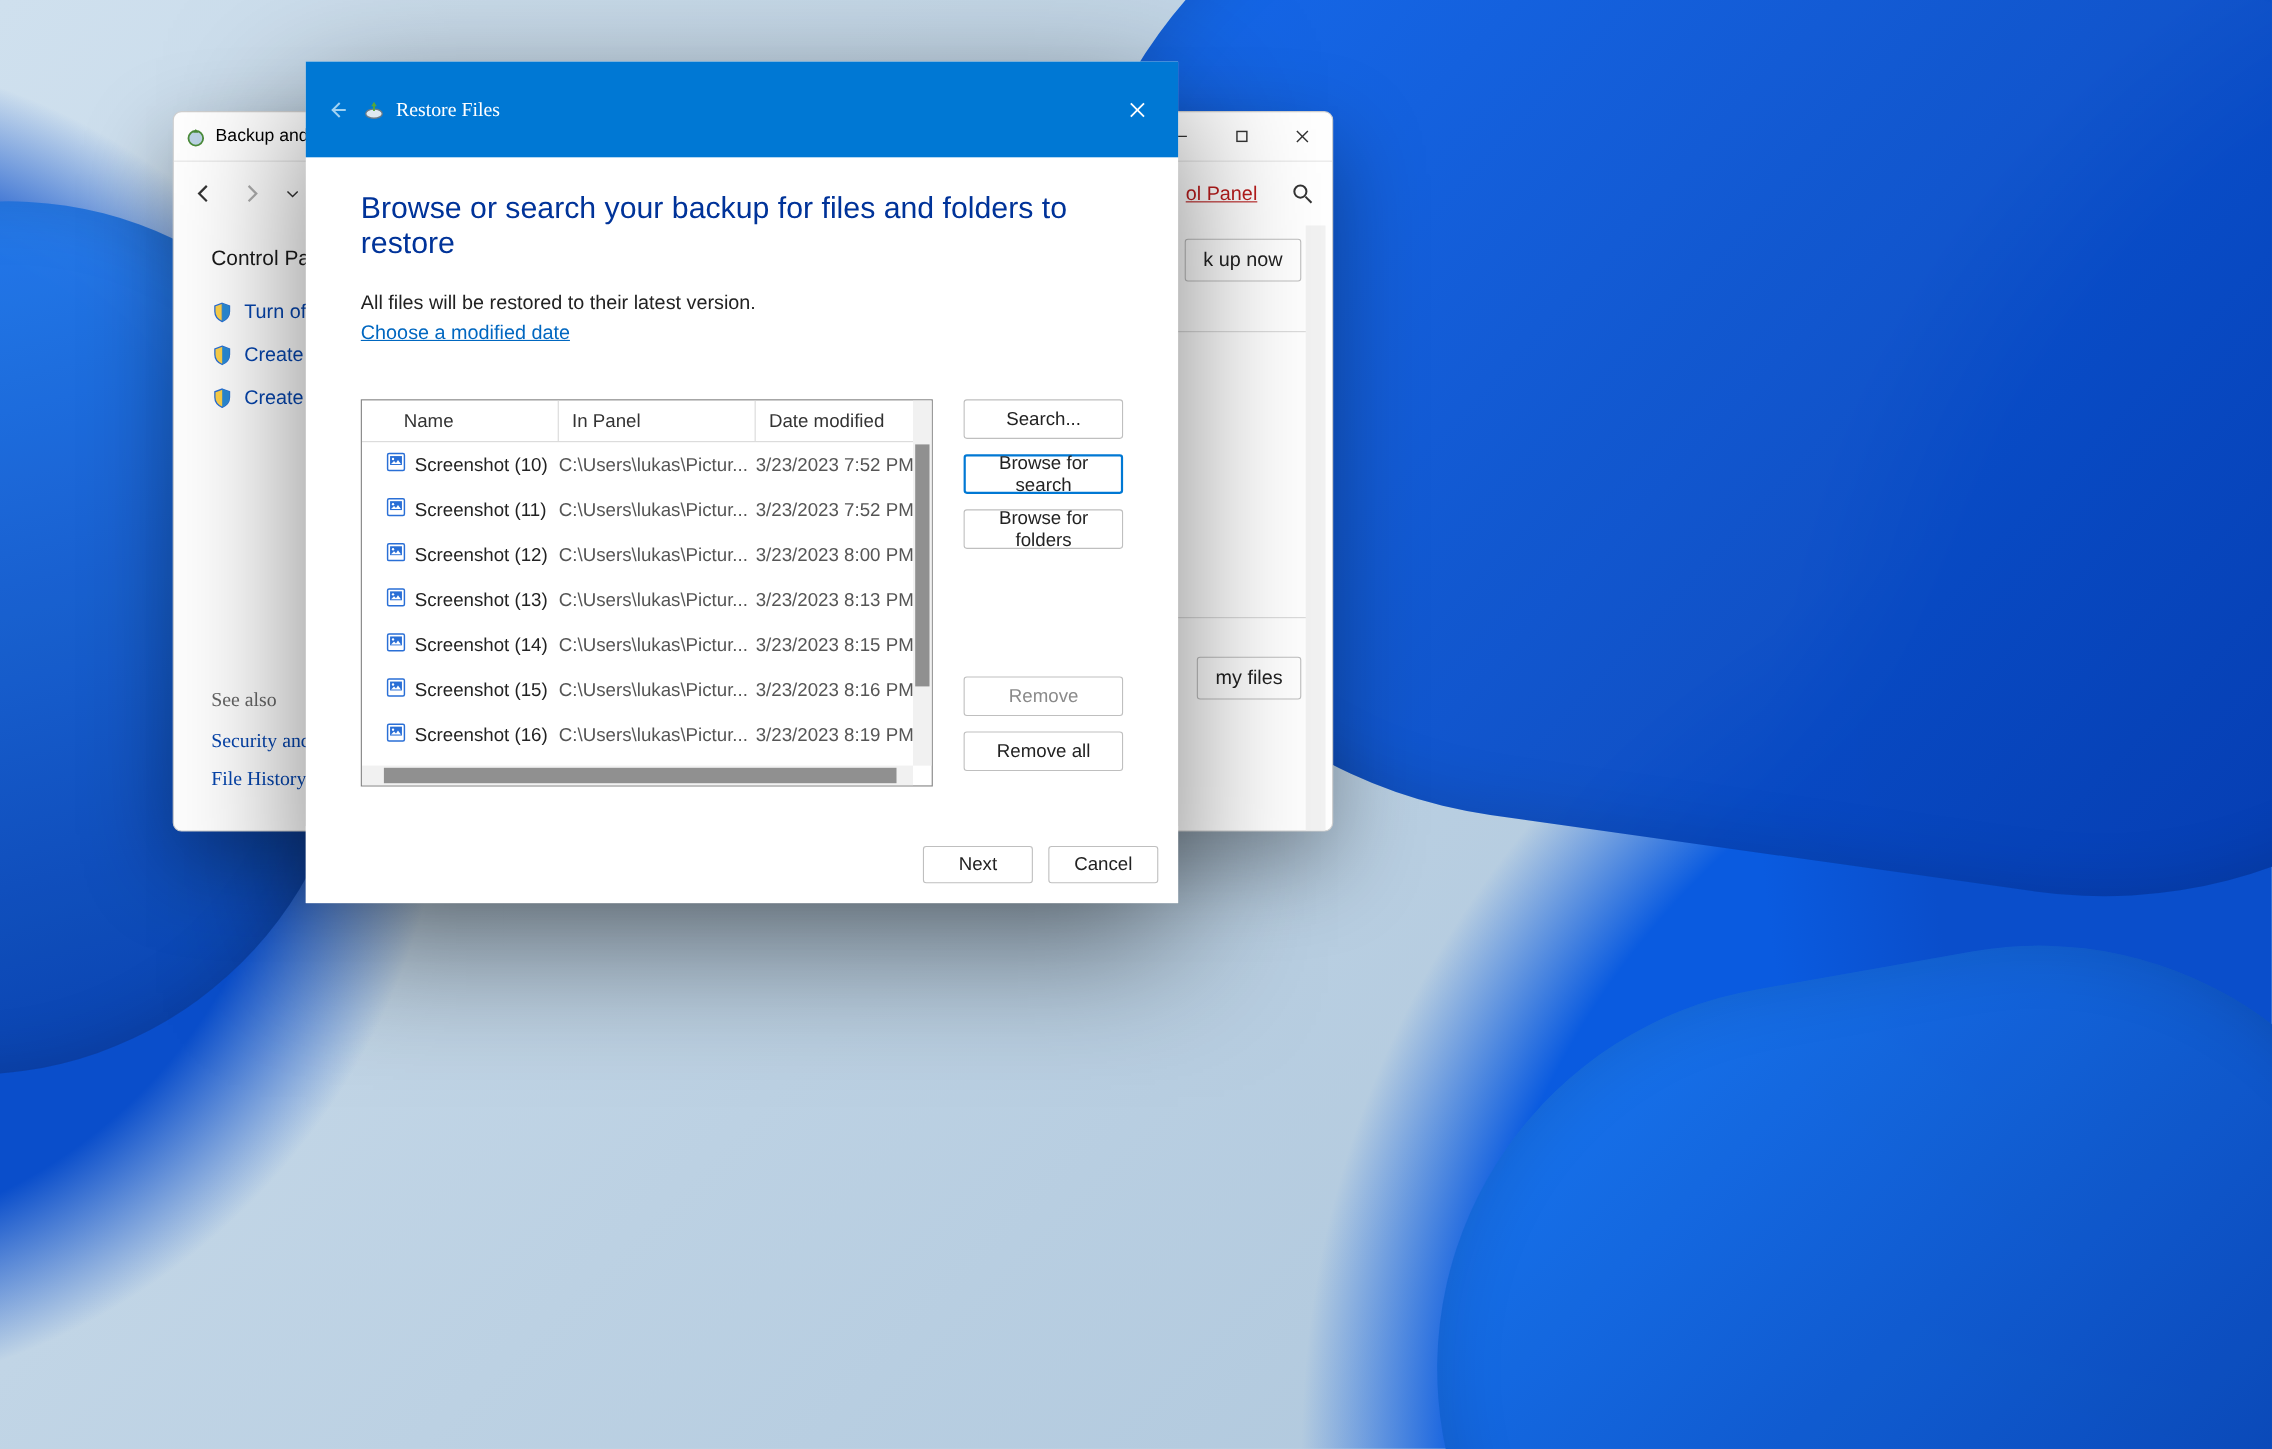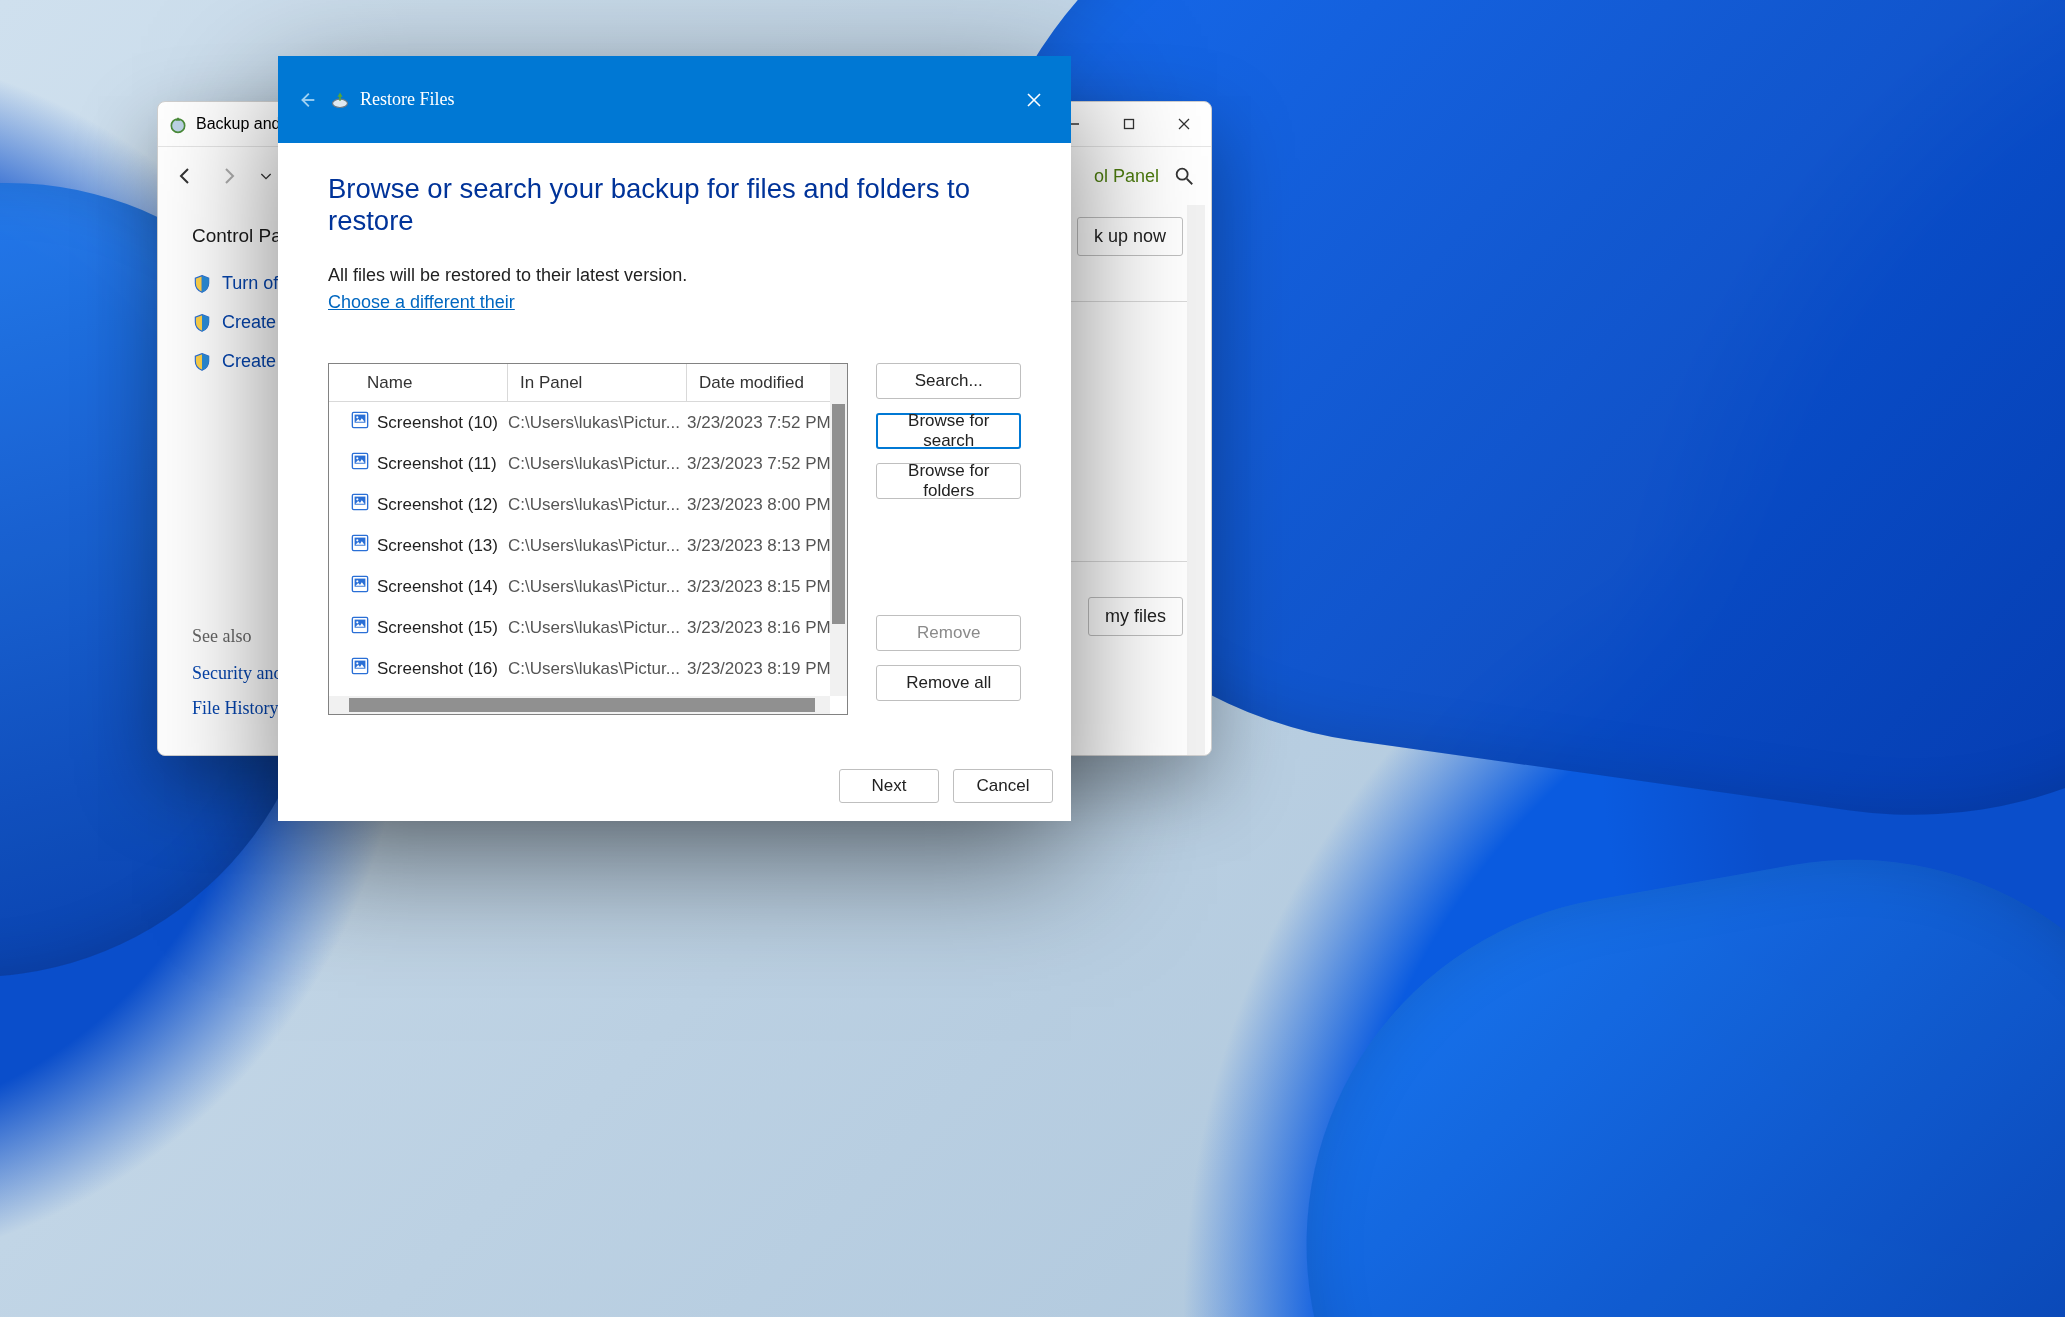--- a/index.html
+++ b/index.html
@@ -38,21 +38,21 @@
     border-bottom: 1px solid #e5e5e5;
   }
   .cp-titlebar .winbtns { margin-left:auto; display:flex; gap:0; }
   .winbtn { width:55px; height:45px; display:flex; align-items:center; justify-content:center; color:#333; }
 
   .cp-toolbar {
     display:flex; align-items:center; gap:18px;
     height:58px; padding: 0 16px;
   }
   .cp-arrow { width:24px; height:24px; color:#444; }
-  .cp-search-hint { margin-left:auto; display:flex; align-items:center; gap:14px; color:#4d7c0f; font-size:18px; }
+  .cp-search-hint { margin-left:auto; display:flex; align-items:center; gap:30px; color:#b91c1c; font-size:18px;text-decoration:underline; }
   .search-icon { width:22px; height:22px; color:#333; }
 
   .cp-body { display:flex; position:absolute; left:0; right:0; top:103px; bottom:0; }
   .cp-left { width: 320px; padding: 20px 22px 20px 34px; }
   .cp-left h4 { font-weight:400; font-size:19px; color:#1a1a1a; margin-bottom: 26px; }
   .cp-task { display:flex; align-items:center; gap:10px; font-size:18px; color:#0645ad; margin-bottom:18px; cursor:pointer; }
   .shield { width:20px; height:20px; }
 
   .cp-seealso { position:absolute; left:34px; bottom:22px;font-family:Liberation Serif, serif; }
   .cp-seealso .lbl { color:#666; font-size:18px; margin-bottom:16px; }
@@ -269,21 +269,21 @@
       <svg width="16" height="16" viewBox="0 0 16 16">
           <line x1="2" y1="2" x2="14" y2="14" stroke="#fff" stroke-width="1.6"></line>
           <line x1="14" y1="2" x2="2" y2="14" stroke="#fff" stroke-width="1.6"></line>
         </svg>
     </div>
   </div>
 
   <div class="rf-content">
     <div class="rf-heading">Browse or search your backup for files and folders to restore</div>
     <div class="rf-desc">All files will be restored to their latest version.</div>
-    <a class="rf-link" href="#">Choose a different their</a>
+    <a class="rf-link" href="#">Choose a modified date</a>
 
     <div class="rf-main">
       <div class="rf-list-wrap">
         <div class="rf-list-head">
           <div>Name</div>
           <div>In Panel</div>
           <div>Date modified</div>
         </div>
         <div class="rf-rows" id="rf-rows">
             <div class="rf-row">

